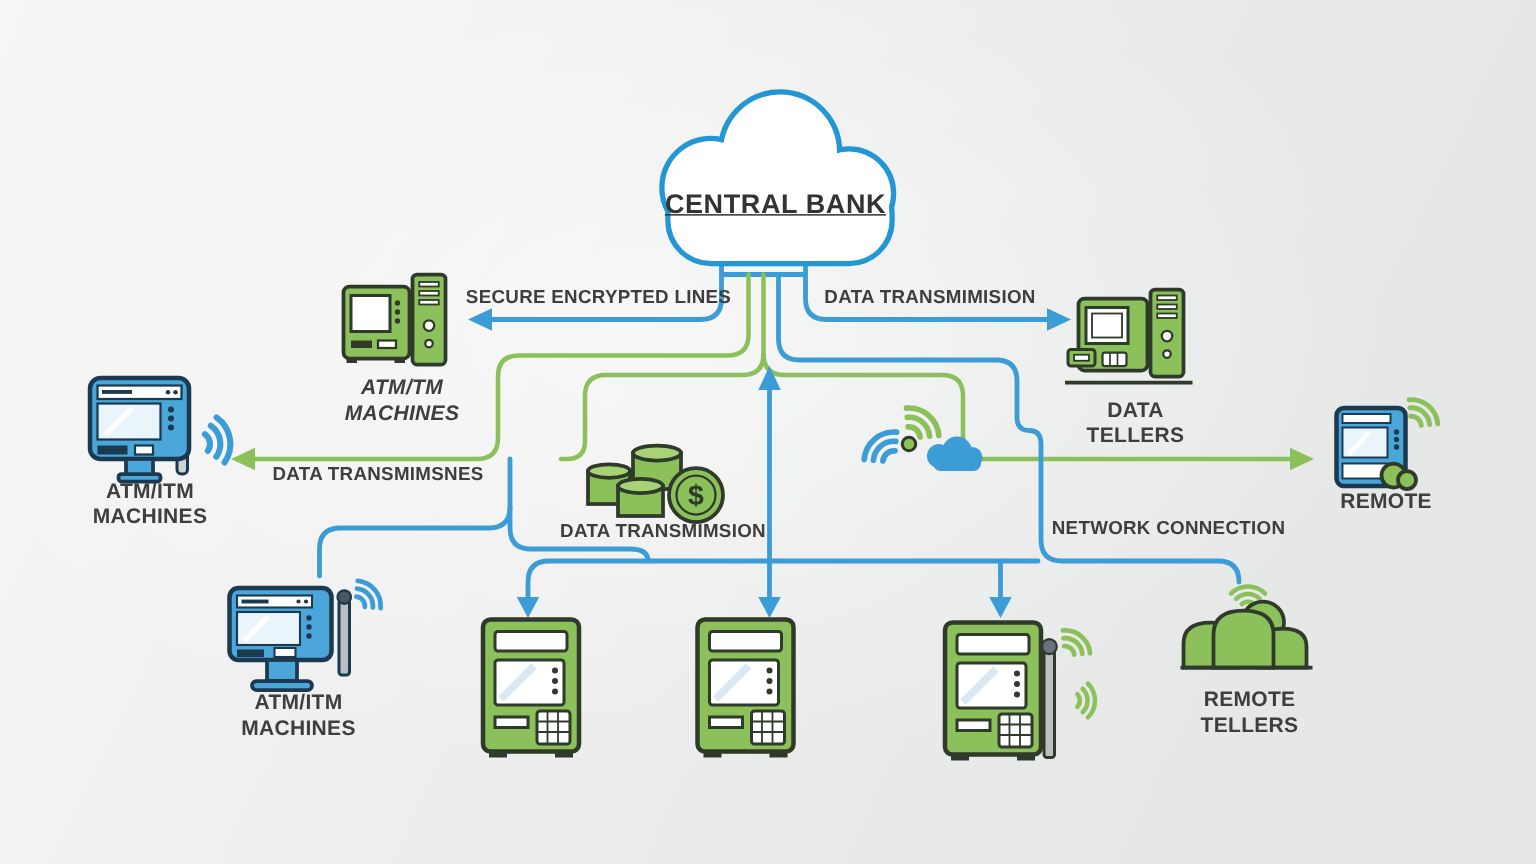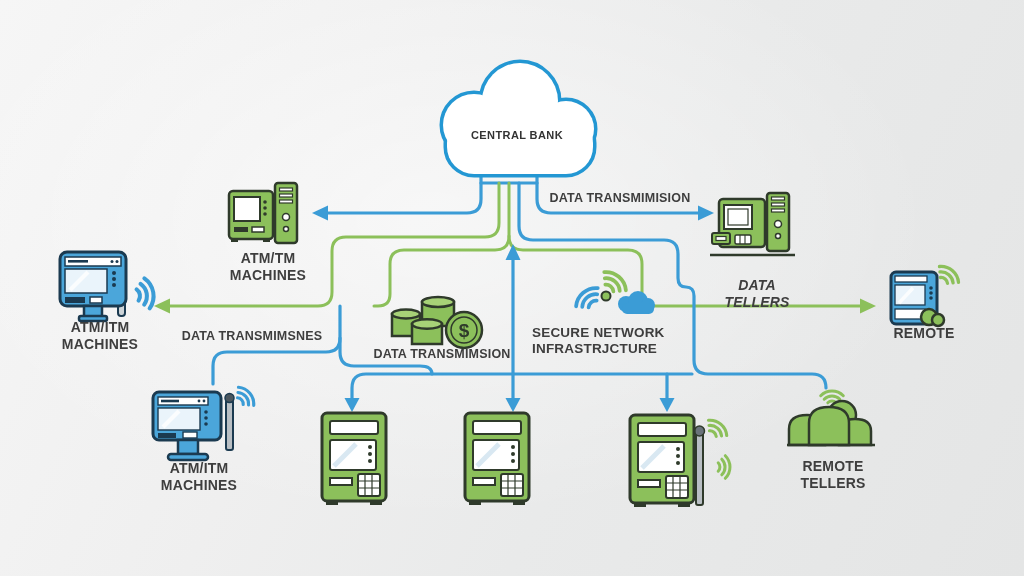--- a/index.html
+++ b/index.html
@@ -13,21 +13,21 @@
     background:radial-gradient(ellipse at 42% 38%,rgba(255,255,255,.55),rgba(255,255,255,0) 60%);
     pointer-events:none;
   }
   svg.diagram{position:absolute;left:0;top:0;}
   .lbl{
     position:absolute;transform:translate(-50%,-50%);
     font-weight:bold;font-size:12.5px;line-height:1.25;
     color:#3e3e3e;letter-spacing:.2px;white-space:nowrap;text-align:center;
   }
   .lbl.node{font-size:14px;line-height:1.22;}
-  .lbl.cloudtxt{font-size:11px;line-height:1.25;color:#333;letter-spacing:.4px;}
+  .lbl.cloudtxt{font-size:18px;line-height:1.25;color:#333;letter-spacing:.4px;text-decoration:underline;}
   .lbl.leftalign{transform:translate(0,-50%);text-align:left;font-size:13.5px;line-height:1.2;}
 </style>
 </head>
 <body>
 
 <div class="stage">
 
 <svg class="diagram" width="1024" height="576" viewBox="0 0 1024 576">
   <defs>
     <g id="wifi3" fill="none" stroke="currentColor" stroke-width="3" stroke-linecap="round">
@@ -260,45 +260,43 @@
       <path d="M 22,52 V 30 Q 22,14 42,14 Q 62,14 62,30 V 52 Z"></path>
     </g>
     <line x1="0" y1="52" x2="88" y2="52" stroke="#2F3A2B" stroke-width="2.5"></line>
   </g>
 </svg>
 
 <div class="lbl cloudtxt" style="left:517px;top:136px;">
   <div>CENTRAL BANK</div>
 </div>
 
+<div class="lbl" style="left:399px;top:199px;">SECURE ENCRYPTED LINES</div>
 <div class="lbl" style="left:620px;top:199px;text-align:right;">DATA TRANSMIMISION</div>
-<div class="lbl" style="left:252px;top:337px;">DATA TRANSMIMSNES</div>
+<div class="lbl" style="left:252px;top:317px;">DATA TRANSMIMSNES</div>
 <div class="lbl" style="left:442px;top:355px;">DATA TRANSMIMSION</div>
-
-<div class="lbl node" style="left:268px;top:267px;">
+<div class="lbl" style="left:779px;top:353px;">NETWORK CONNECTION</div>
+
+<div class="lbl node" style="left:268px;top:267px;font-style:italic;">
   <div>ATM/TM</div>
   <div>MACHINES</div>
 </div>
 
-<div class="lbl node" style="left:757px;top:294px;font-style:italic;">
+<div class="lbl node" style="left:757px;top:282px;">
   <div>DATA</div>
   <div>TELLERS</div>
 </div>
 
 <div class="lbl node" style="left:100px;top:336px;">
   <div>ATM/ITM</div>
   <div>MACHINES</div>
 </div>
 
 <div class="lbl node" style="left:924px;top:334px;">REMOTE</div>
 
-<div class="lbl leftalign" style="left:532px;top:341px;">
-  <div>SECURE NETWORK</div>
-  <div>INFRASTRJCTURE</div>
-</div>
 
 <div class="lbl node" style="left:199px;top:477px;">
   <div>ATM/ITM</div>
   <div>MACHINES</div>
 </div>
 
 <div class="lbl node" style="left:833px;top:475px;">
   <div>REMOTE</div>
   <div>TELLERS</div>
 </div>

